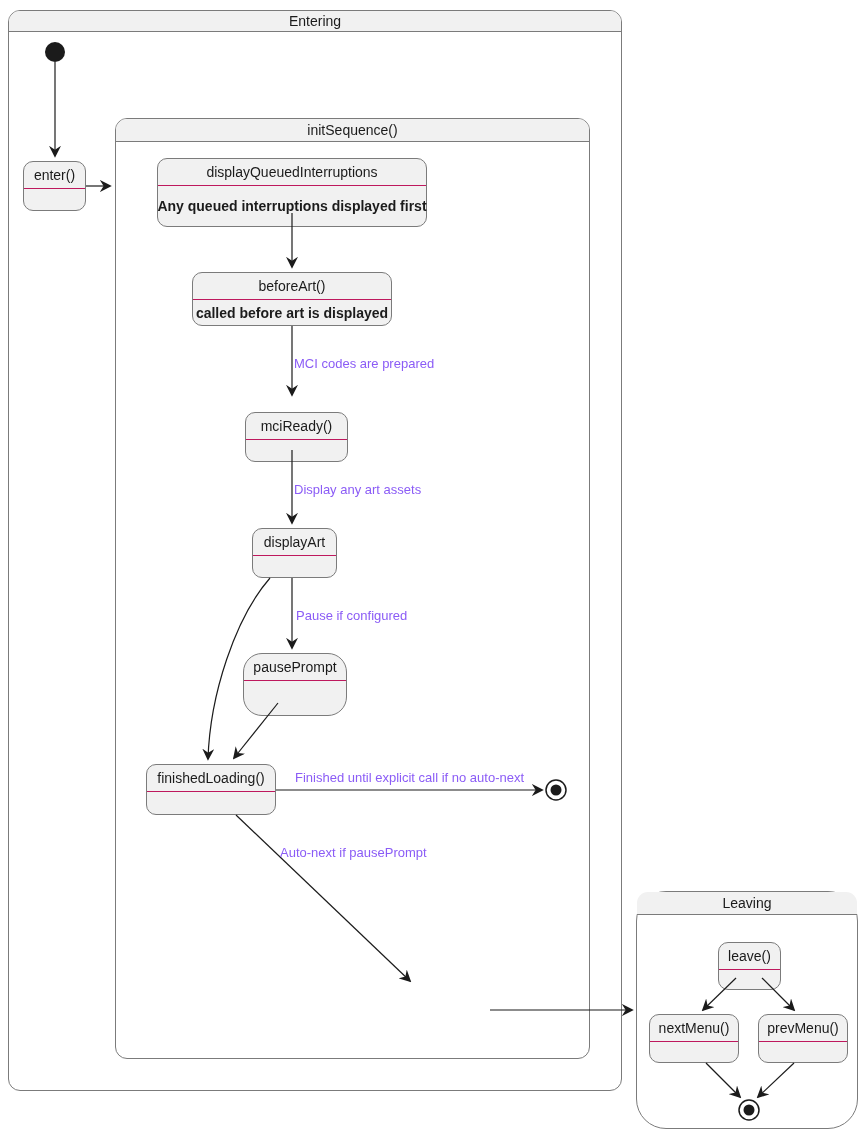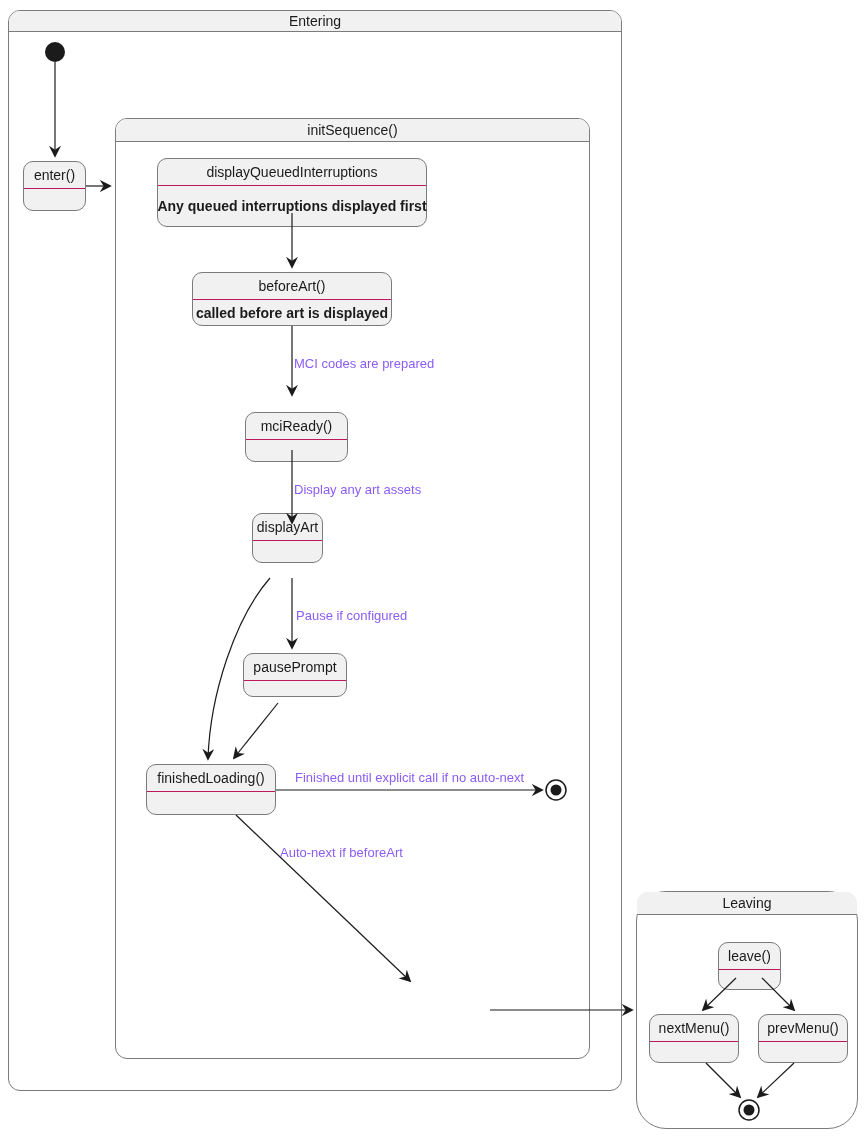--- a/index.html
+++ b/index.html
@@ -109,26 +109,26 @@
   <div class="state" style="left:192px; top:272px; width:200px; height:54px;">
     <div class="state-title">beforeArt()</div>
     <div class="state-body">called before art is displayed</div>
   </div>
 
   <div class="state" style="left:245px; top:400px; width:103px; height:50px;margin-top:12px;">
     <div class="state-title">mciReady()</div>
     <div class="state-body"></div>
   </div>
 
-  <div class="state" style="left:252px; top:513px; width:71px; height:50px;">
+  <div class="state" style="left:252px; top:528px; width:85px; height:50px;">
     <div class="state-title">displayArt</div>
     <div class="state-body"></div>
   </div>
 
-  <div class="state" style="left:243px; top:653px; width:104px; height:44px;">
+  <div class="state" style="left:243px; top:653px; width:104px; height:63px;border-radius:19px;">
     <div class="state-title">pausePrompt</div>
     <div class="state-body"></div>
   </div>
 
   <div class="state" style="left:146px; top:764px; width:130px; height:51px;">
     <div class="state-title">finishedLoading()</div>
     <div class="state-body"></div>
   </div>
 
 
@@ -144,21 +144,21 @@
 
   <div class="state" style="left:758px; top:1014px; width:90px; height:49px;">
     <div class="state-title">prevMenu()</div>
     <div class="state-body"></div>
   </div>
 
   <div class="edge-label" style="left:294px; top:356px;">MCI codes are prepared</div>
   <div class="edge-label" style="left:294px; top:482px;">Display any art assets</div>
   <div class="edge-label" style="left:296px; top:608px;">Pause if configured</div>
   <div class="edge-label" style="left:295px; top:770px;">Finished until explicit call if no auto-next</div>
-  <div class="edge-label" style="left:280px; top:845px;">Auto-next if beforeArt</div>
+  <div class="edge-label" style="left:280px; top:845px;">Auto-next if pausePrompt</div>
 
   <svg class="overlay" viewBox="0 0 865 1136">
     <defs>
       <marker id="arrowhead" viewBox="0 0 10 10" refX="8.5" refY="5" markerWidth="10" markerHeight="10" orient="auto-start-reverse">
         <path d="M0,0 L10,5 L0,10 L3.2,5 z" fill="#1b1b1b"></path>
       </marker>
     </defs>
 
     <circle cx="55" cy="52" r="10" fill="#1b1b1b"></circle>
 

